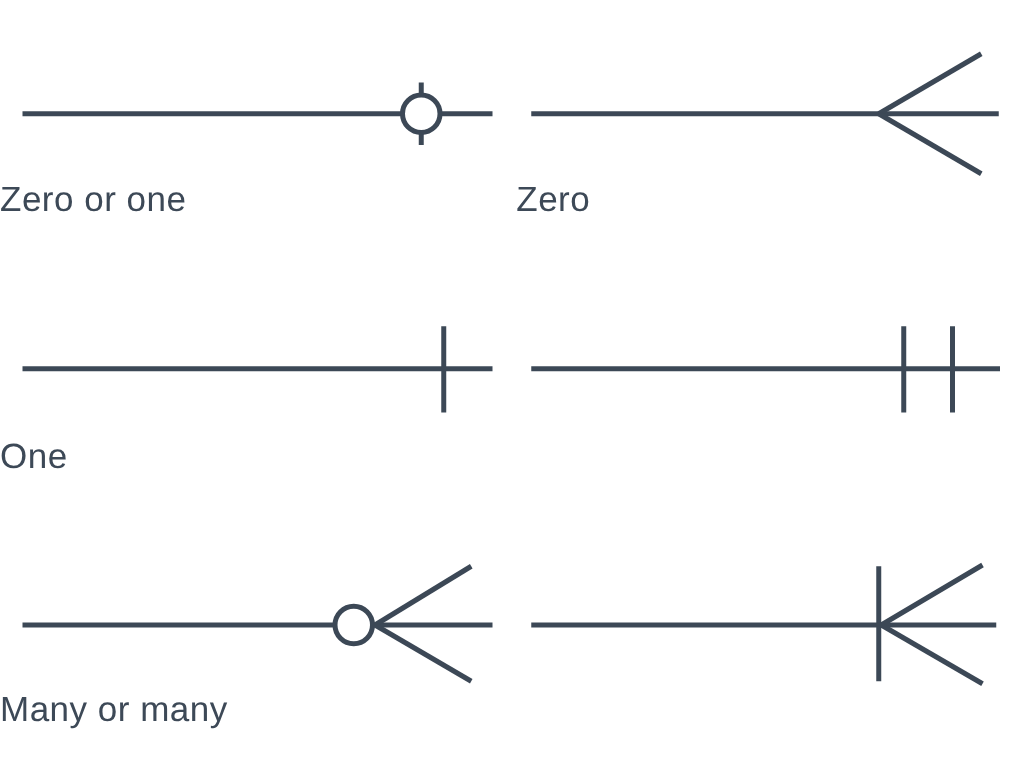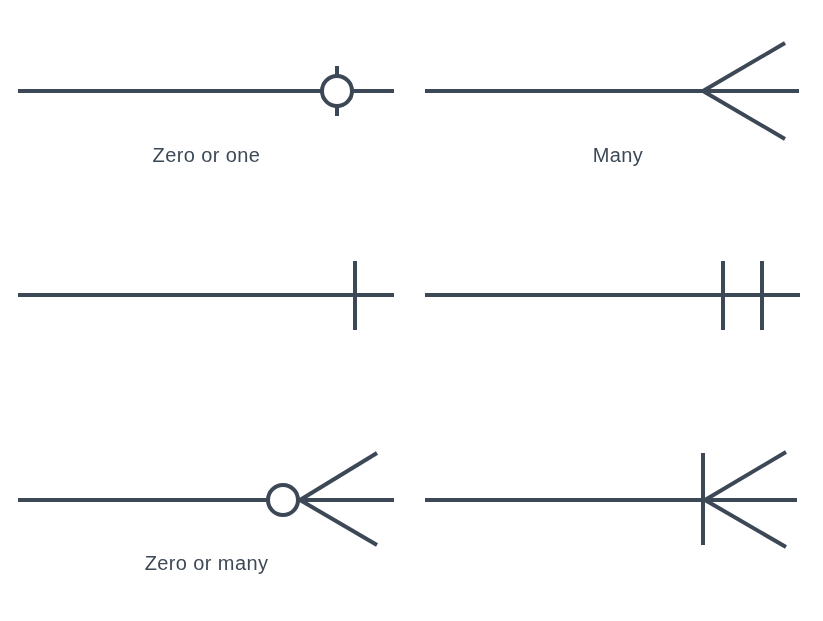--- a/index.html
+++ b/index.html
@@ -26,24 +26,23 @@
     stroke: var(--stroke, #3c4856);
     stroke-width: 4;
   }
   .diagram-svg circle {
     stroke: var(--stroke, #3c4856);
     stroke-width: 4;
     fill: #ffffff;
   }
   .sym-label {
     position: absolute;
-    font-size: 20px;
+    font-size: 28px;
     letter-spacing: 0.4px;
     color: var(--text, #3d4957);
-    text-align: center;
     white-space: nowrap;
   }
   .col-left  { left: 0;    width: 413px; }
   .col-right { left: 413px; width: 410px; }
   .row-1 { top: 144px; }
   .row-2 { top: 349px; }
   .row-3 { top: 552px; }
 </style>
 </head>
 <body>
@@ -85,16 +84,17 @@
     <g>
       <line x1="425" y1="500" x2="797" y2="500"></line>
       <line x1="703" y1="453" x2="703" y2="545"></line>
       <line x1="705" y1="500" x2="786" y2="452"></line>
       <line x1="705" y1="500" x2="786" y2="547"></line>
     </g>
 
   </svg>
 
   <div class="sym-label col-left  row-1">Zero or one</div>
-  <div class="sym-label col-right row-1">Many</div>
-  <div class="sym-label col-left  row-3">Zero or many</div>
+  <div class="sym-label col-right row-1">Zero</div>
+  <div class="sym-label col-left  row-2">One</div>
+  <div class="sym-label col-left  row-3">Many or many</div>
 
 </div>
 
 </body></html>

